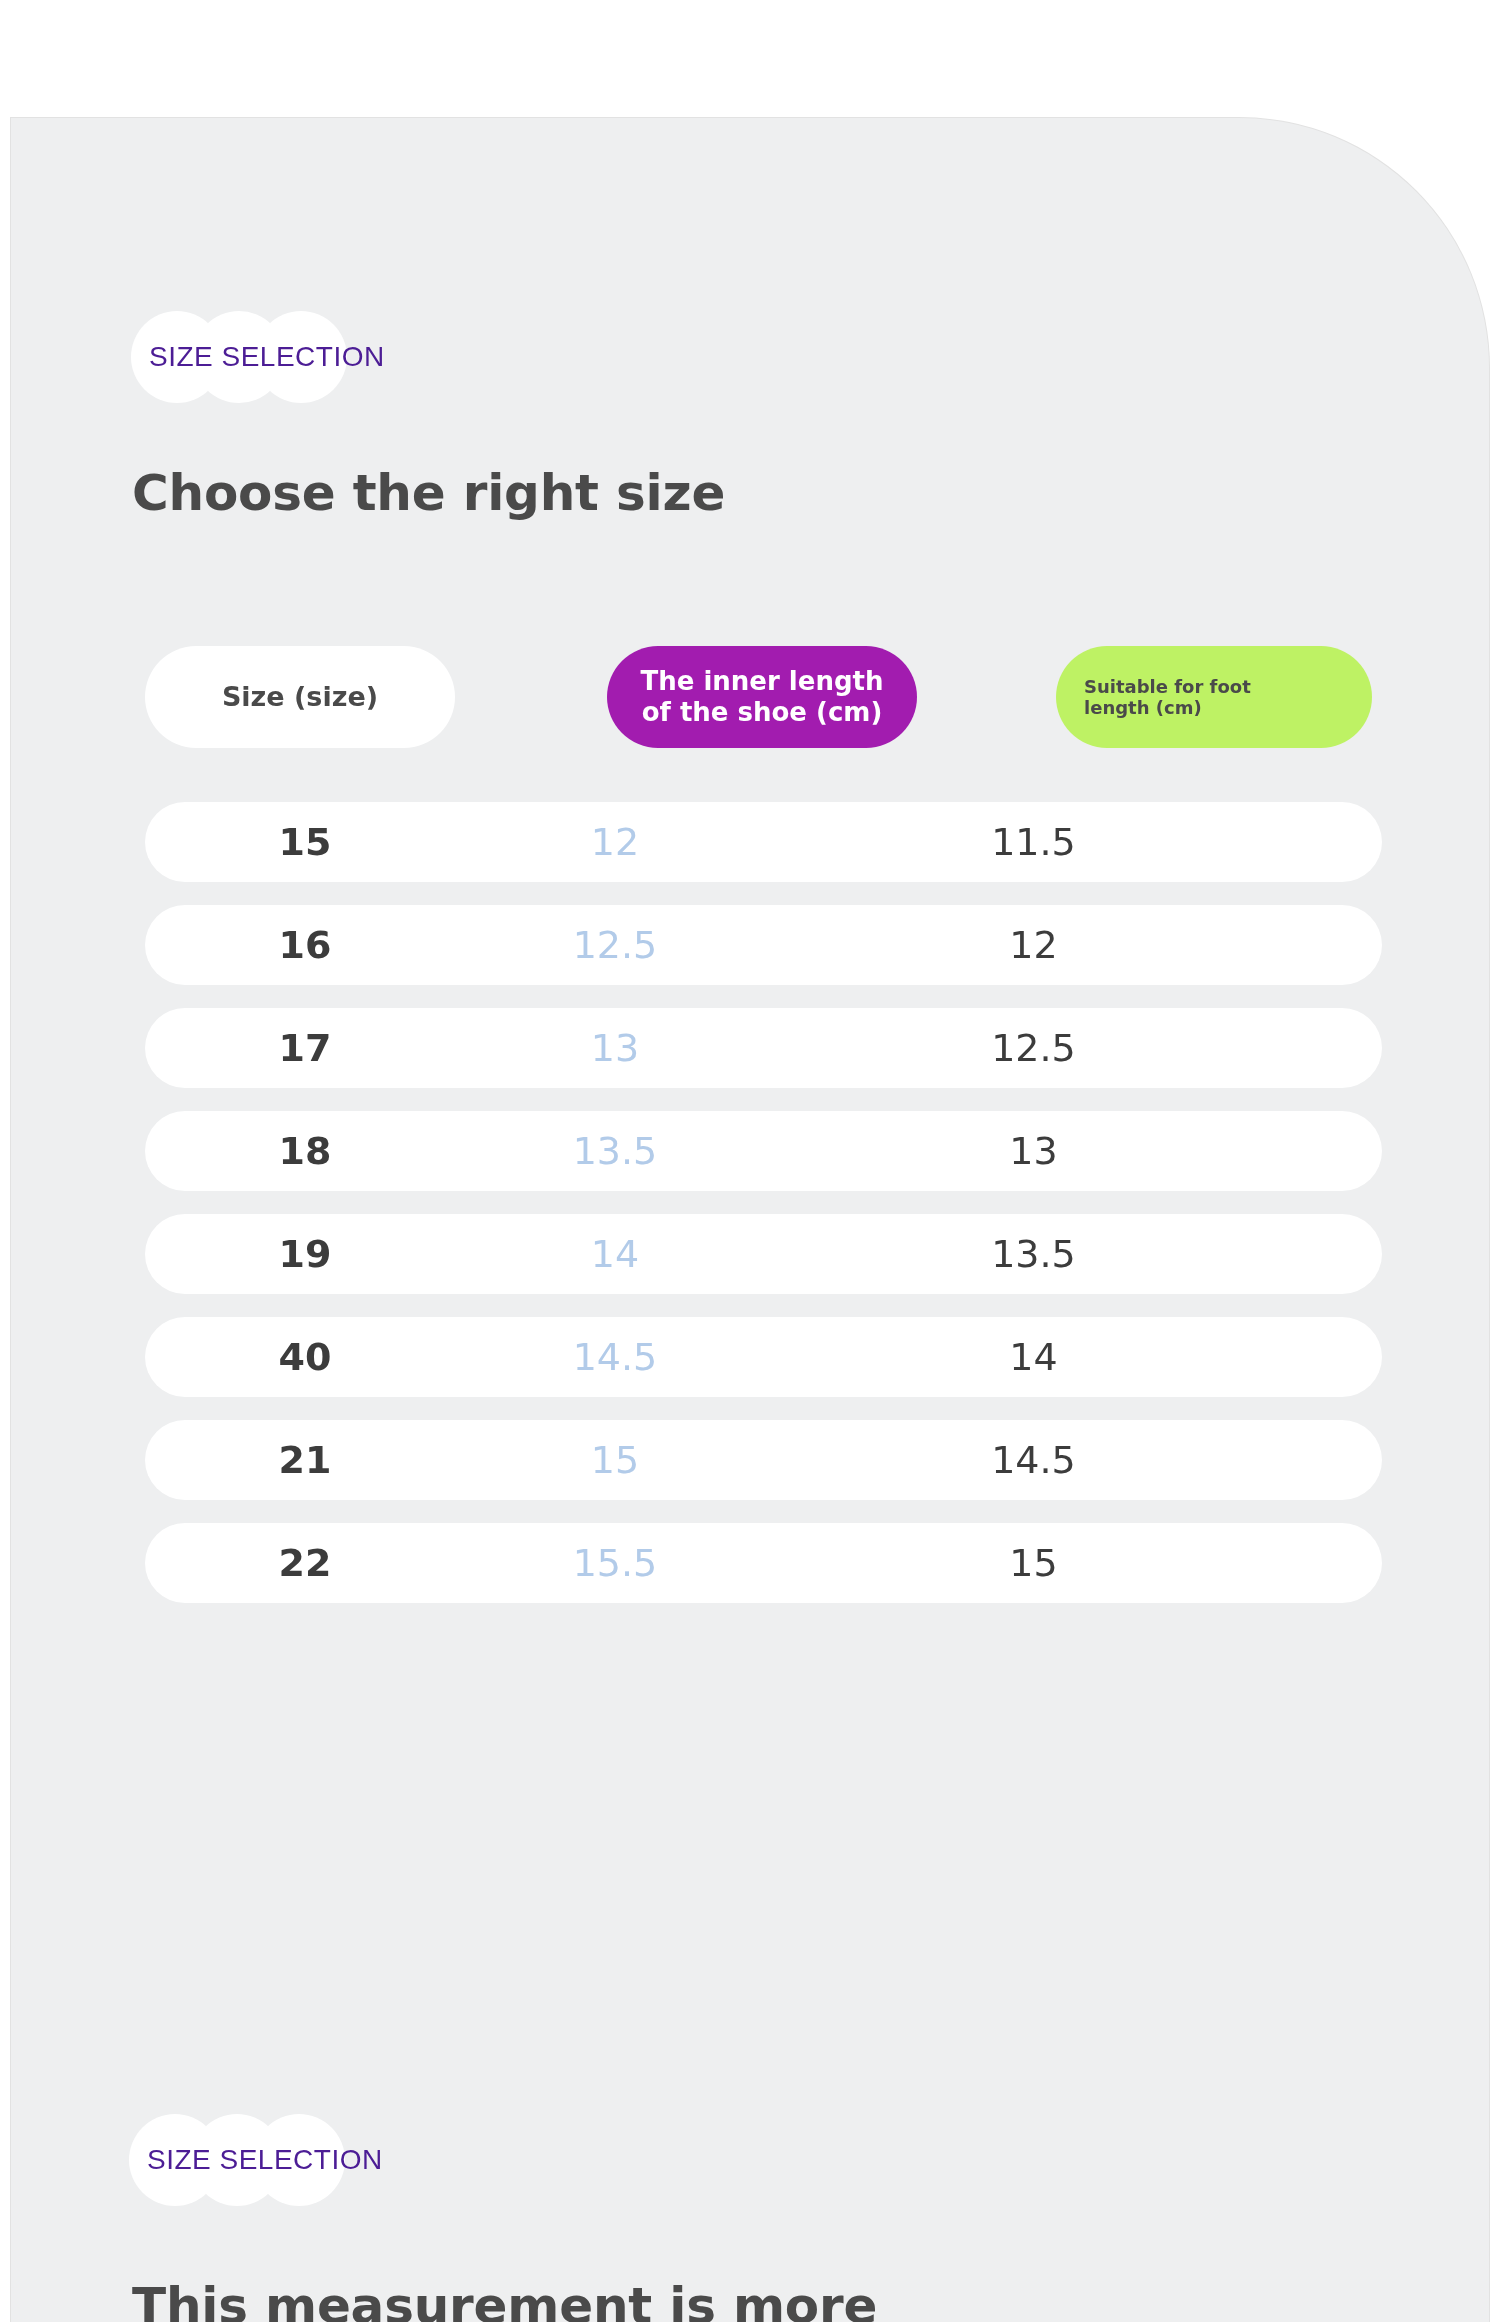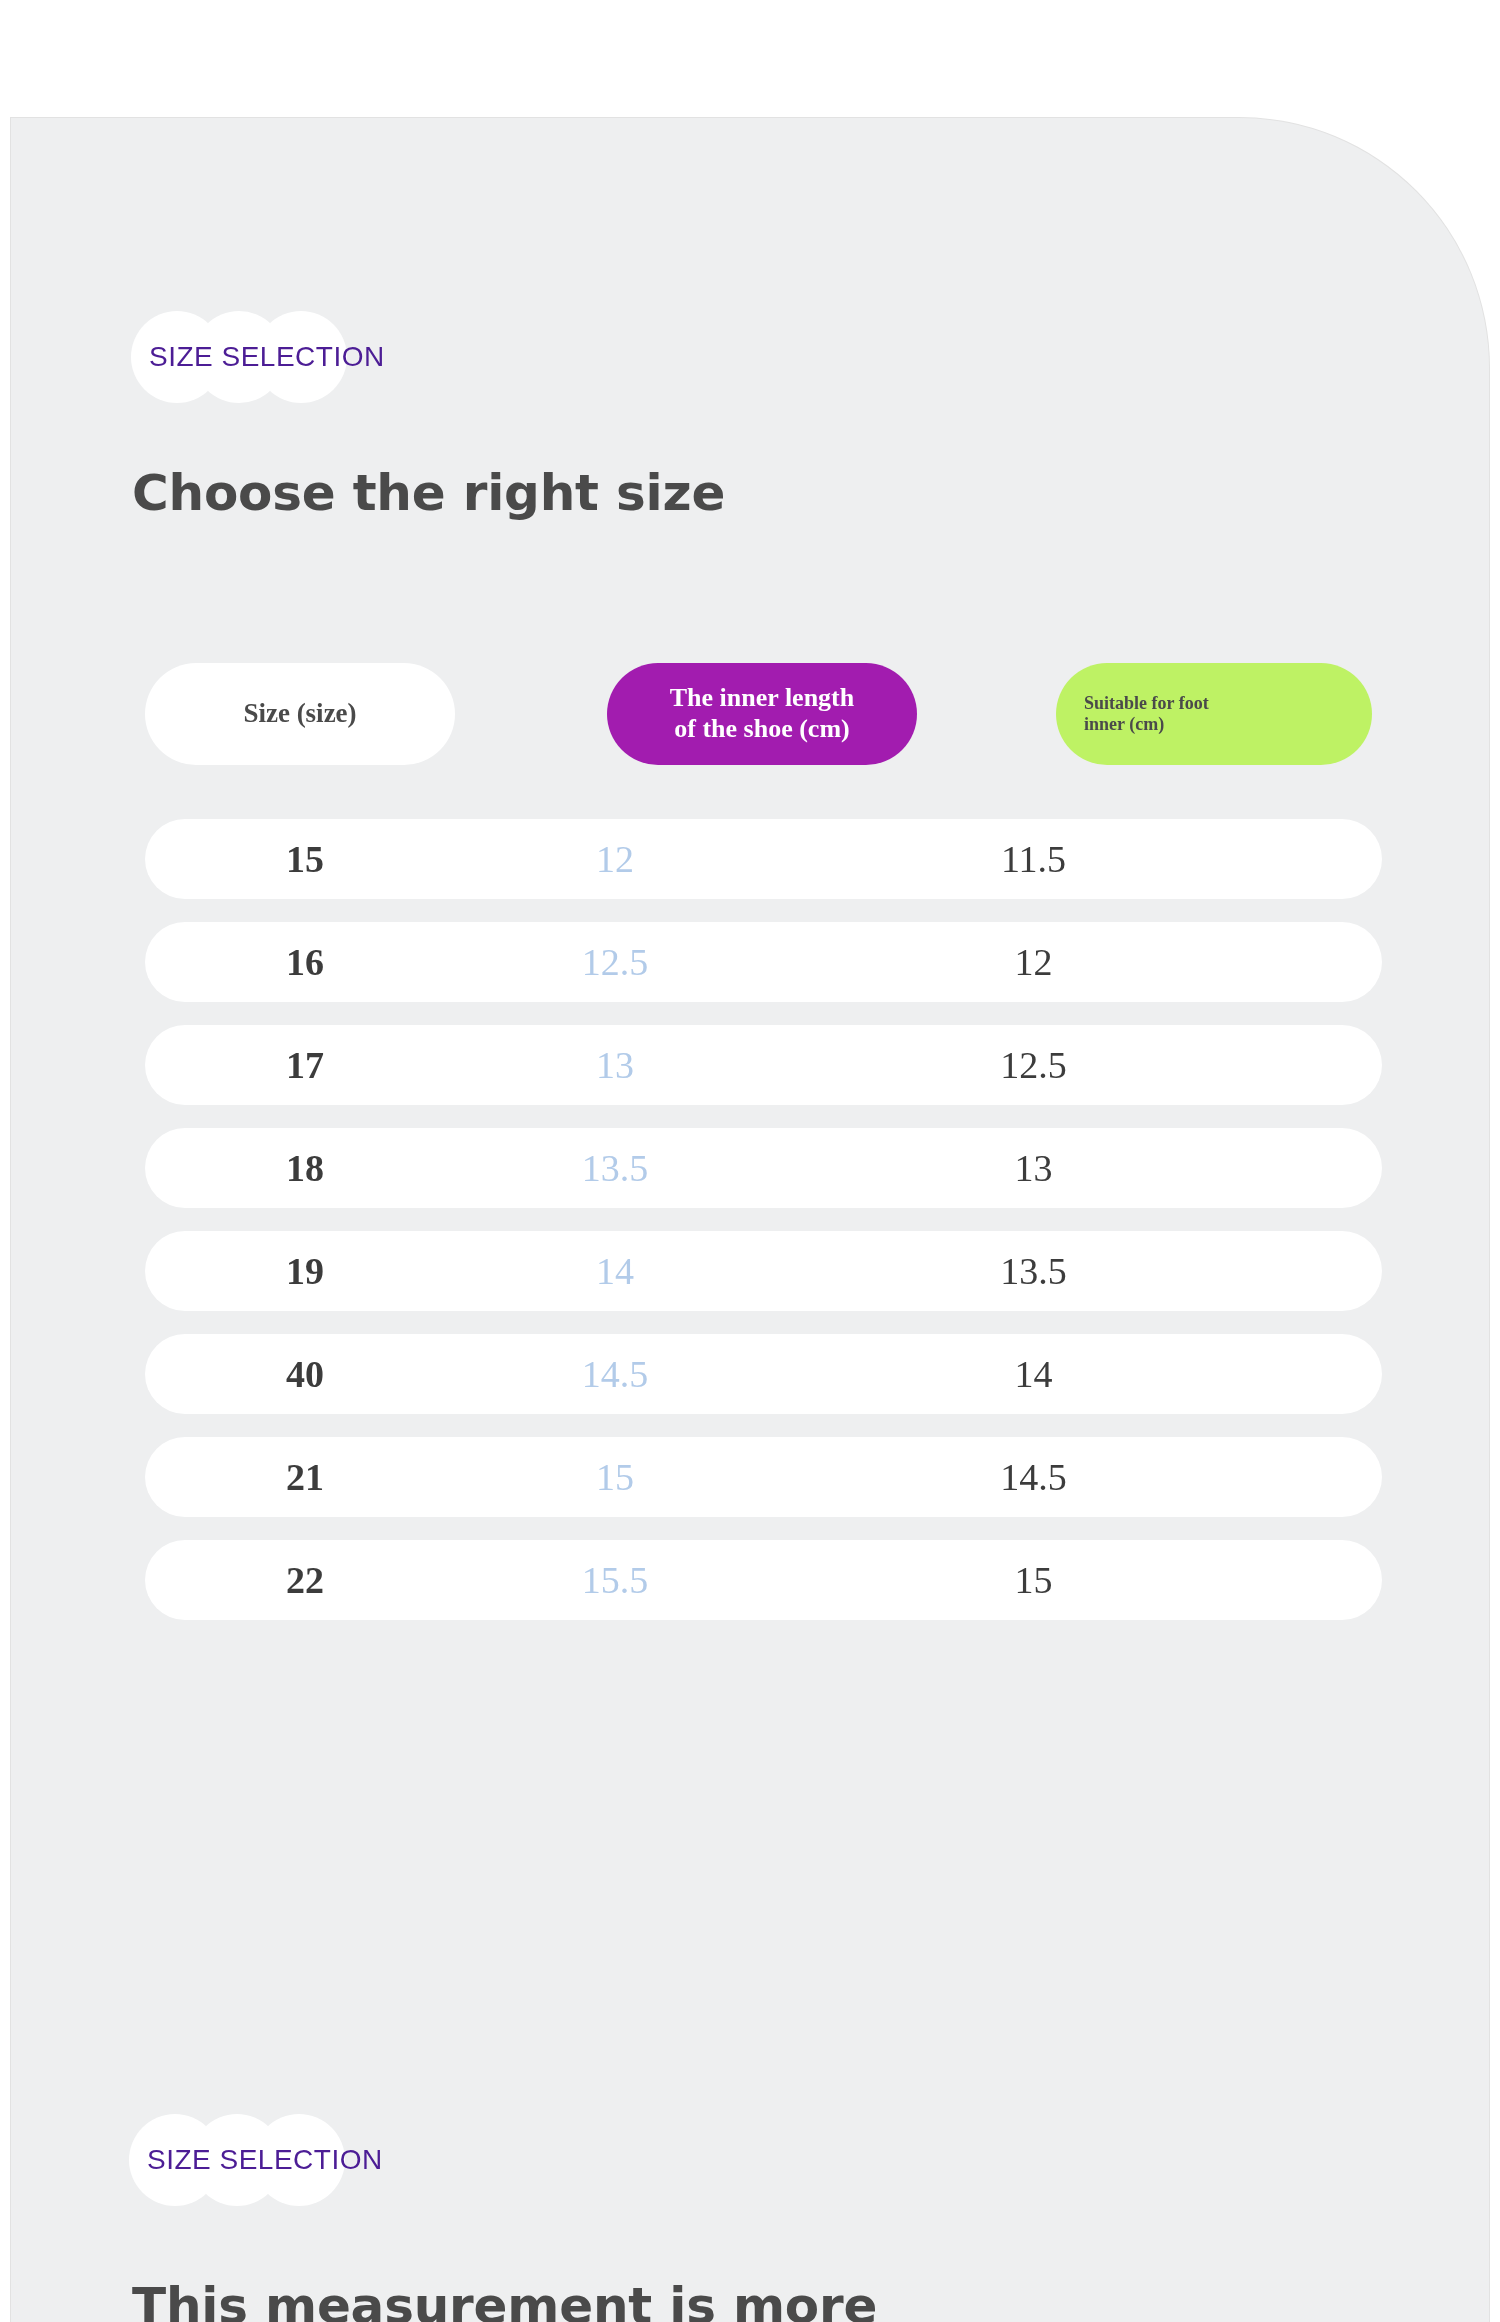--- a/index.html
+++ b/index.html
@@ -77,23 +77,22 @@
     letter-spacing: -0.2px;
     white-space: pre-line;
   }
   .heading-main   { left: 121px; top: 346px; }
   .heading-bottom { left: 121px; top: 2159px; }
 
   
   .table {
     position: absolute;
     left: 134px;
-    top: 545px;
+    top: 528px;
     width: 1237px;
-    font-family: Liberation Serif, serif;
   }
   .row {
     display: flex;
     align-items: stretch;
     width: 100%;
   }
   .cell {
     display: flex;
     align-items: center;
     justify-content: center;
@@ -187,21 +186,21 @@
       </div>
       <div class="cell hc1">
         <div>
           <span>The inner length</span>
           <span>of the shoe (cm)</span>
         </div>
       </div>
       <div class="cell hc2">
         <div>
           <span>Suitable for foot</span>
-          <span>inner (cm)</span>
+          <span>length (cm)</span>
         </div>
       </div>
     </div>
 
     <div class="data-row">
       <div class="d0">15</div>
       <div class="d1">12</div>
       <div class="d2">11.5</div>
     </div>
     <div class="data-row">

